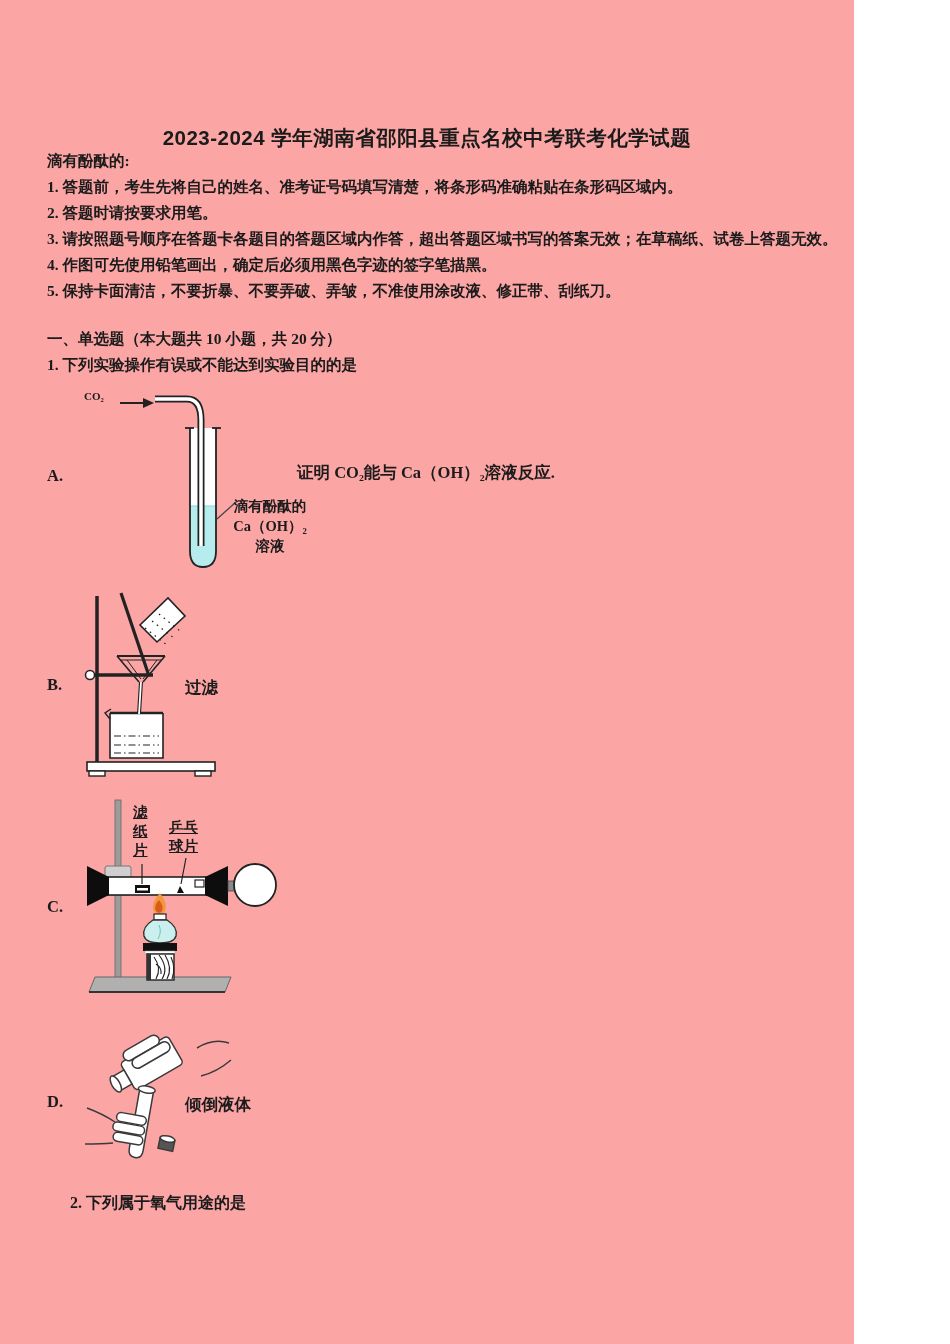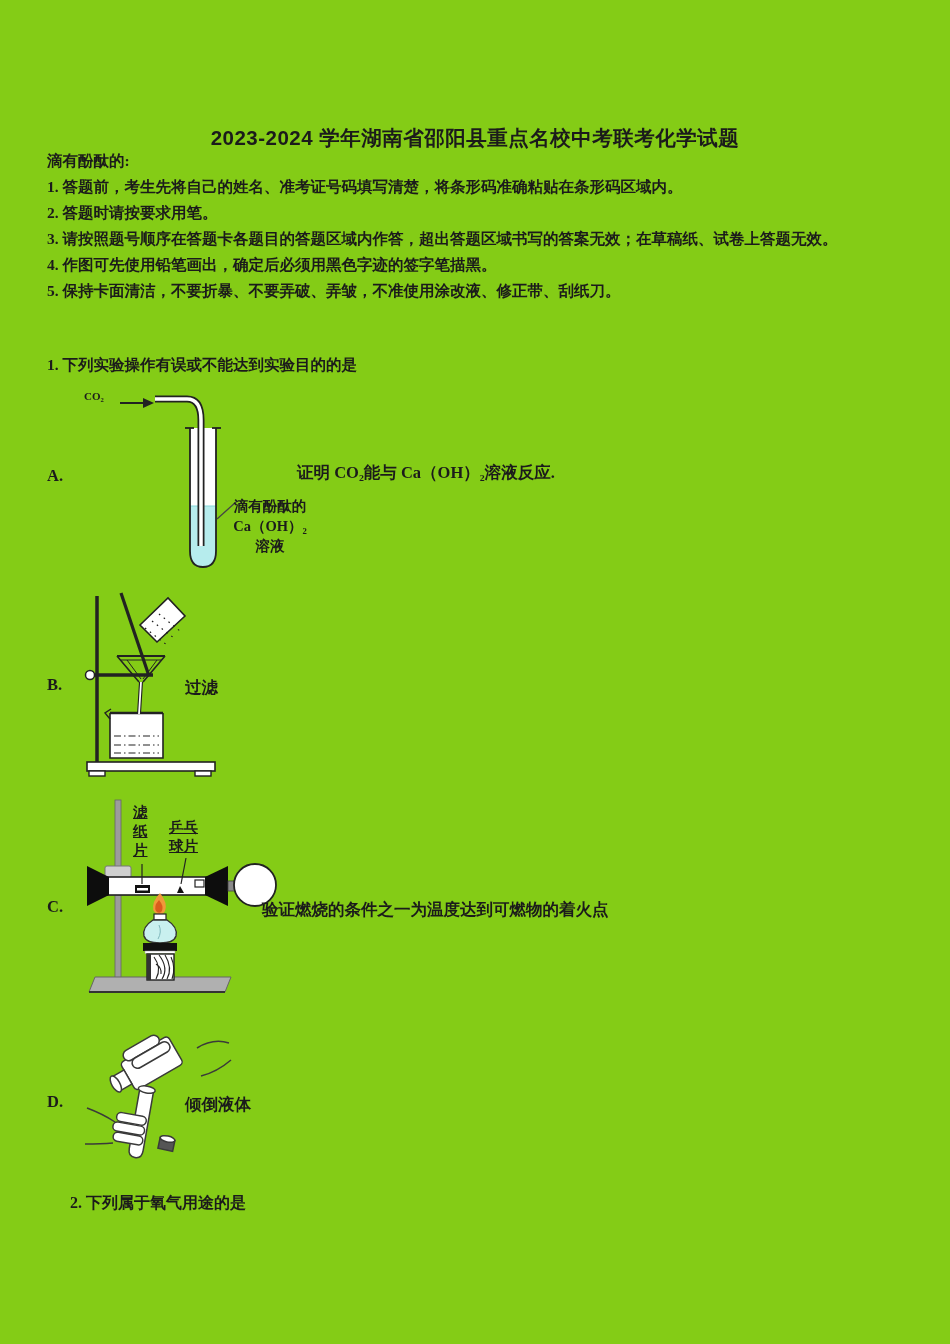--- a/index.html
+++ b/index.html
@@ -1,16 +1,16 @@
 <!DOCTYPE html>
 <html style="--liquid_cyan: #b6eced; --lamp_cyan: #c9f0ef; --flame_outer: #f0983a; --flame_inner: #d95c1c;"><head>
 <meta charset="utf-8">
 <style>
   html,body{margin:0;padding:0;background:#fff;}
-  .page{position:relative;width:950px;height:1344px;background:#84cc16;overflow:hidden;
+  .page{position:relative;width:854px;height:1344px;background:#fca5a5;overflow:hidden;
         font-family:"Liberation Serif","DejaVu Serif",serif;color:#1b1b1b;}
   .abs{position:absolute;}
   .cn{font-weight:bold;color:#1b1b1b;}
   .doc-title{left:0;right:0;top:110px;text-align:center;font-size:20.5px;font-weight:bold;
              font-family:"Liberation Sans","DejaVu Sans",sans-serif;letter-spacing:.5px;}
   .notice-head{left:47px;top:151px;font-size:15.5px;}
   .notice-item{left:47px;font-size:15.5px;white-space:nowrap;}
   .n1{top:177px}.n2{top:203px}.n3{top:229px}.n4{top:255px}.n5{top:281px}
   .section-head{left:47px;top:329px;font-size:15.5px;}
   .q-text{left:47px;top:355px;font-size:15.5px;font-family:Liberation Serif, serif;}
@@ -37,20 +37,21 @@
 
   <h1 class="abs cn doc-title">2023-2024 学年湖南省邵阳县重点名校中考联考化学试题</h1>
 
   <div class="abs cn notice-head">滴有酚酞的:</div>
   <div class="abs cn notice-item n1">1. 答题前，考生先将自己的姓名、准考证号码填写清楚，将条形码准确粘贴在条形码区域内。</div>
   <div class="abs cn notice-item n2">2. 答题时请按要求用笔。</div>
   <div class="abs cn notice-item n3">3. 请按照题号顺序在答题卡各题目的答题区域内作答，超出答题区域书写的答案无效；在草稿纸、试卷上答题无效。</div>
   <div class="abs cn notice-item n4">4. 作图可先使用铅笔画出，确定后必须用黑色字迹的签字笔描黑。</div>
   <div class="abs cn notice-item n5">5. 保持卡面清洁，不要折暴、不要弄破、弄皱，不准使用涂改液、修正带、刮纸刀。</div>
 
+  <div class="abs cn section-head">一、单选题（本大题共 10 小题，共 20 分）</div>
   <div class="abs cn q-text">1. 下列实验操作有误或不能达到实验目的的是</div>
 
   <div class="abs cn opt-letter la">A.</div>
   <div class="abs cn gas-label">CO₂</div>
 
   <svg class="diag" style="left:75px;top:388px" width="240" height="190" viewBox="0 0 240 190">
     <g>
       <line x1="45" y1="15" x2="68" y2="15" stroke="#222" stroke-width="2"></line>
       <polygon points="68,10 79,15 68,20" fill="#222"></polygon>
     </g>
@@ -147,21 +148,20 @@
       <rect x="60" y="153" width="30" height="2.5" fill="#fff" stroke="#999" stroke-width="0.5"></rect>
     </g>
     <g>
       <rect x="62" y="156" width="27" height="26" fill="#fff" stroke="#222" stroke-width="1.4"></rect>
       <rect x="62" y="156" width="4" height="26" fill="#333"></rect>
       <path d="M69,159 q8,11 2,22 M74,157 q10,13 3,24 M80,157 q8,13 2,24 M86,159 q5,11 1,22 M71,166 q6,4 5,10" fill="none" stroke="#222" stroke-width="1.1"></path>
     </g>
   </svg>
   <div class="abs cn vlabel filter-label">滤纸片</div>
   <div class="abs cn vlabel pingpong-label">乒乓球片</div>
-  <div class="abs cn opt-desc dc">验证燃烧的条件之一为温度达到可燃物的着火点</div>
 
   <div class="abs cn opt-letter ld">D.</div>
 
   <svg class="diag" style="left:85px;top:1038px" width="150" height="126" viewBox="0 0 150 126">
     <g stroke="#3a3a3a" stroke-width="1.5" fill="#fff">
       <g transform="rotate(-30 62 28)">
         <rect x="40" y="12" width="55" height="32" rx="4"></rect>
         <rect x="26" y="20" width="14" height="16"></rect>
         <ellipse cx="26" cy="28" rx="4" ry="9"></ellipse>
         <rect x="46" y="4" width="40" height="11" rx="5.5"></rect>

